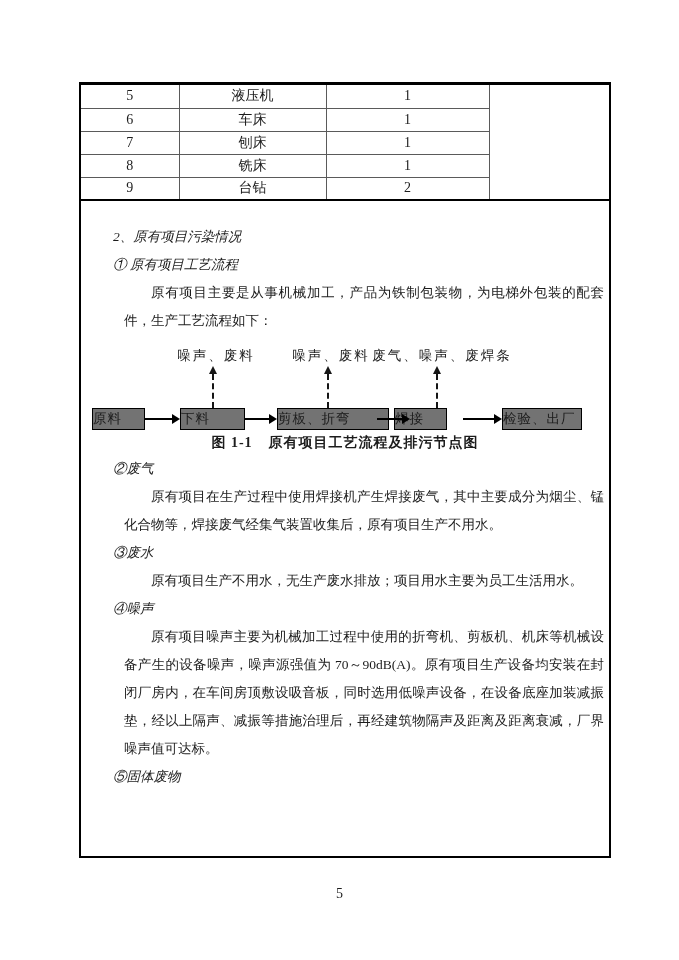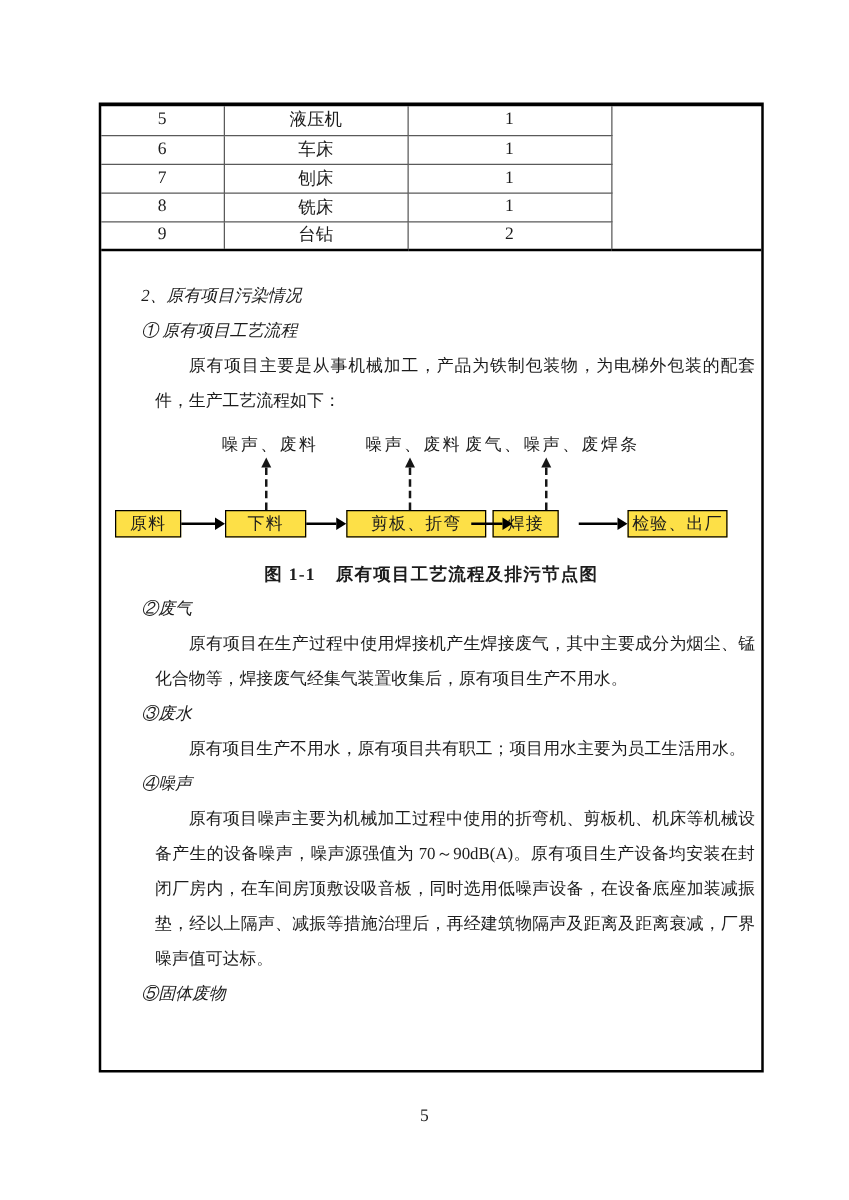--- a/index.html
+++ b/index.html
@@ -35,31 +35,31 @@
     font-size:13.5px; text-indent:0;
   }
   .dash-arrow { position:absolute; top:27px; height:34px; width:0; border-left:2px dashed #161616; }
   .dash-head {
     position:absolute; left:-5px; top:-8px; width:0; height:0;
     border-left:4px solid transparent; border-right:4px solid transparent;
     border-bottom:8px solid #161616;
   }
   .flow-box {
     position:absolute; top:61px; height:22px; line-height:20px;
-    border:1px solid #000; background:#fde047; text-align:center;
+    border:1px solid #000; background:#737373; 
     font-size:13.5px; letter-spacing:1px; white-space:nowrap; text-indent:0;
   }
   .h-arrow { position:absolute; top:71px; height:2px; background:#000; }
   .h-arrow::after {
     content:""; position:absolute; right:-8px; top:-4px; width:0; height:0;
     border-left:8px solid #000; border-top:5px solid transparent; border-bottom:5px solid transparent;
   }
   .fig-caption {
     text-align:center; font-weight:bold; font-size:14px;
-    line-height:24px; margin-top:18px; letter-spacing:1px;
+    line-height:24px; margin-top:0; letter-spacing:1px;
   }
   .fig-caption .cap-label { margin-right:16px; }
   .page-number {
     position:absolute; top:886px; left:0; width:100%;
     text-align:center; font-size:14px;
   }
 </style>
 </head>
 <body>
 
@@ -136,21 +136,21 @@
       </div>
 
       <div class="fig-caption">
         <span class="cap-label">图 1-1</span><span>原有项目工艺流程及排污节点图</span>
       </div>
 
       <div class="line indent">②废气</div>
       <p class="para">原有项目在生产过程中使用焊接机产生焊接废气，其中主要成分为烟尘、锰化合物等，焊接废气经集气装置收集后，原有项目生产不用水。</p>
 
       <div class="line indent">③废水</div>
-      <p class="para">原有项目生产不用水，原有项目共有职工；项目用水主要为员工生活用水。</p>
+      <p class="para">原有项目生产不用水，无生产废水排放；项目用水主要为员工生活用水。</p>
 
       <div class="line indent">④噪声</div>
       <p class="para">原有项目噪声主要为机械加工过程中使用的折弯机、剪板机、机床等机械设备产生的设备噪声，噪声源强值为 70～90dB(A)。原有项目生产设备均安装在封闭厂房内，在车间房顶敷设吸音板，同时选用低噪声设备，在设备底座加装减振垫，经以上隔声、减振等措施治理后，再经建筑物隔声及距离及距离衰减，厂界噪声值可达标。</p>
 
       <div class="line indent">⑤固体废物</div>
     </div>
   </div>
 
   <div class="page-number">5</div>
 </div>

